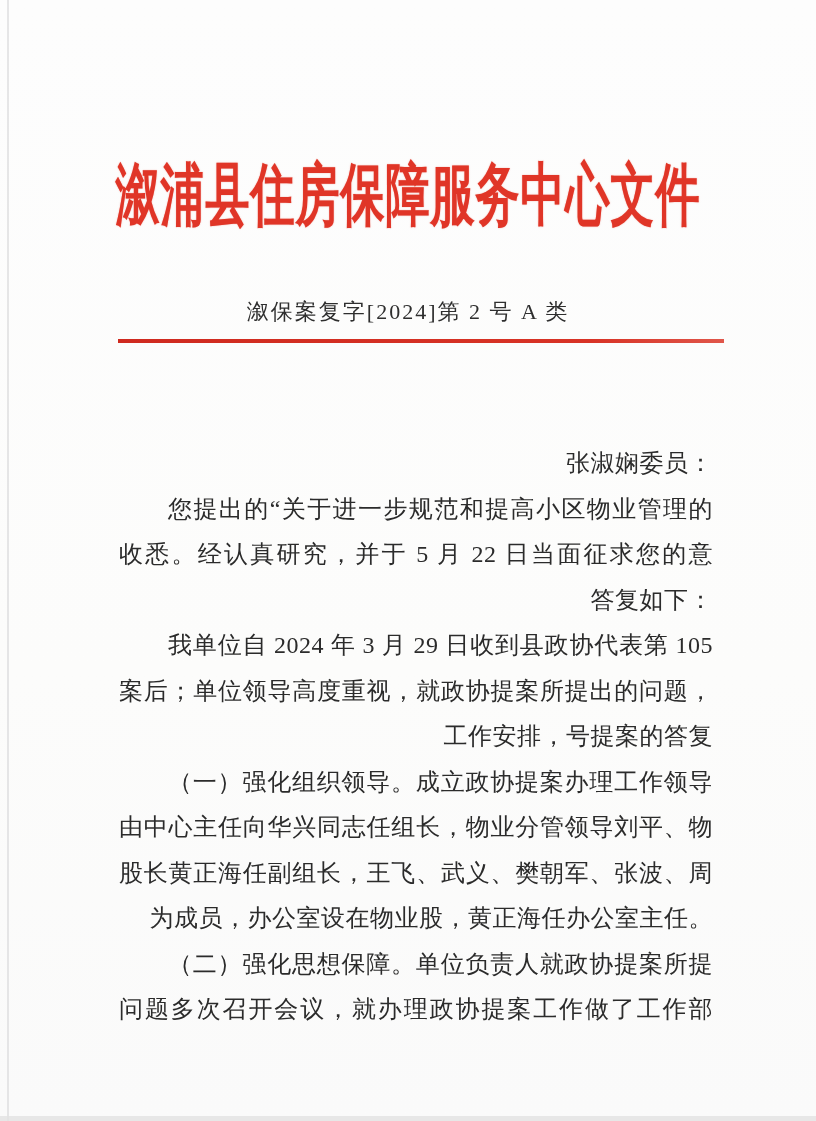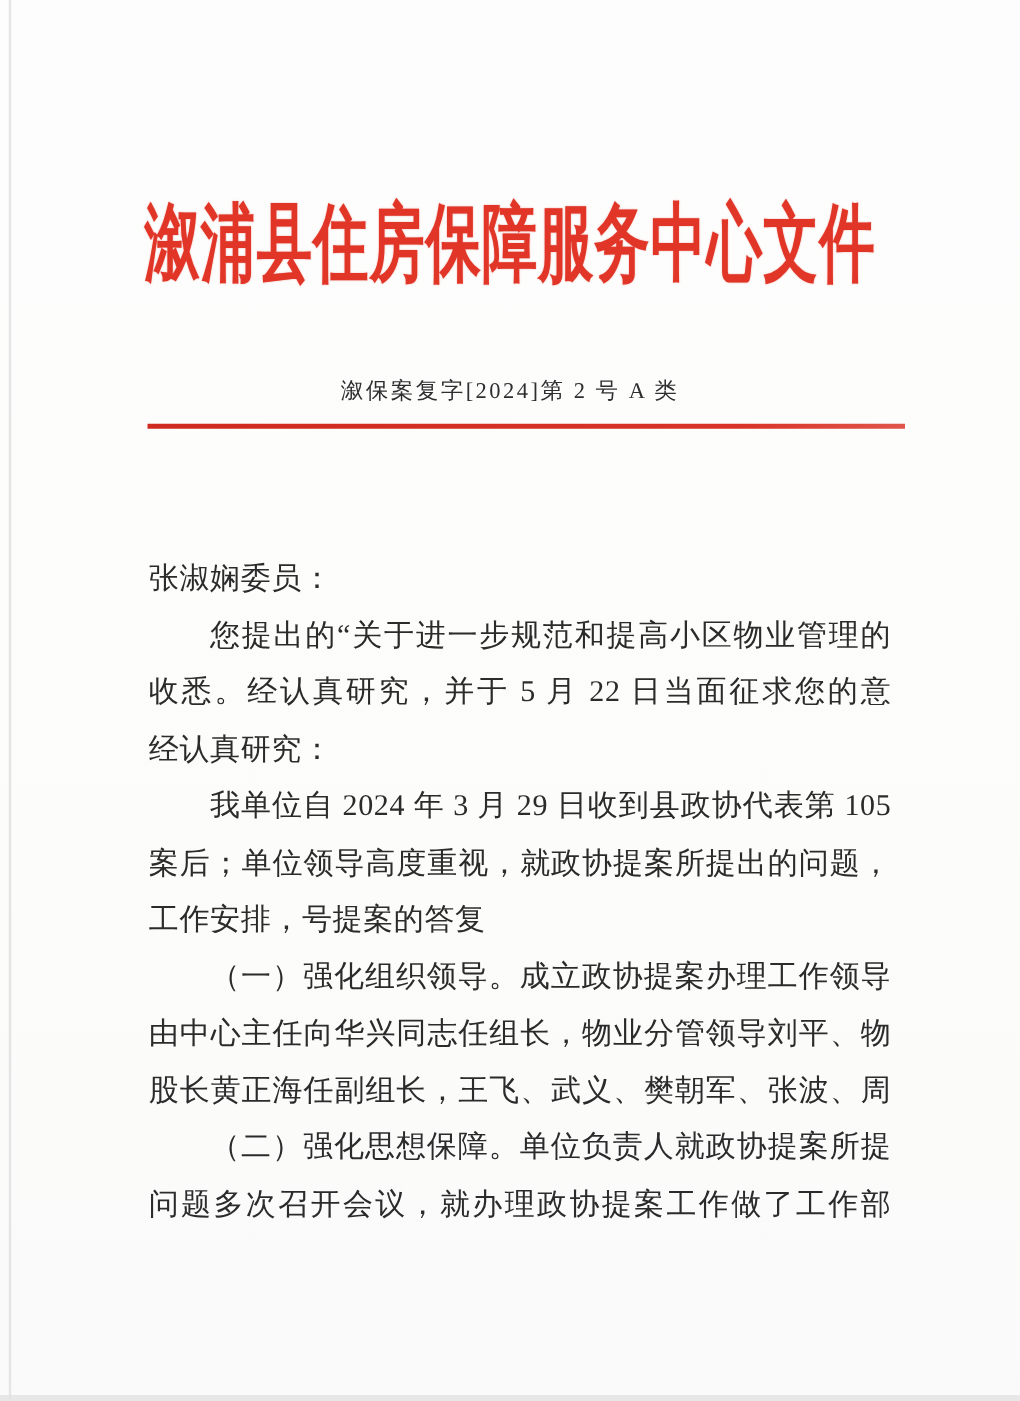--- a/index.html
+++ b/index.html
@@ -49,21 +49,21 @@
     white-space: nowrap;
   }
 
   .doc-number {
     position: absolute;
     left: 0; right: 0;
     top: 296px;
     height: 32px;
     line-height: 32px;
     text-align: center;
-    font-size: 18px;
+    font-size: 22px;
     letter-spacing: 2px;
     color: #2e2e2e;
     white-space: nowrap;
   }
 
   .red-rule {
     position: absolute;
     left: 118px;
     top: 339px;
     width: 606px;
@@ -91,20 +91,21 @@
     top: 441px;
     width: 594px;
     color: #2b2b2b;
   }
   .line {
     font-size: 24px;
     height: 45.5px;
     line-height: 45.5px;
     letter-spacing: 0.5px;
     white-space: nowrap;
+    text-align: right;
   }
   .line.fill {
     white-space: normal;
     text-align: justify;
     text-align-last: justify;
     text-justify: inter-character;
     overflow: hidden;
   }
   .line.indent { padding-left: 49px; }
   .line.heading {
@@ -125,25 +126,26 @@
 
   <div class="doc-number">溆保案复字[2024]第 2 号 A 类</div>
 
   <div class="red-rule"></div>
 
 
   <div class="doc-body">
     <div class="line">张淑娴委员：</div>
     <div class="line indent fill">您提出的“关于进一步规范和提高小区物业管理的提案”</div>
     <div class="line fill">收悉。经认真研究，并于 5 月 22 日当面征求您的意见，现</div>
-    <div class="line">经认真研究：</div>
+    <div class="line">答复如下：</div>
     <div class="line indent fill">我单位自 2024 年 3 月 29 日收到县政协代表第 105 号提</div>
     <div class="line fill">案后；单位领导高度重视，就政协提案所提出的问题，做出</div>
     <div class="line">工作安排，号提案的答复</div>
     <div class="line indent fill">（一）强化组织领导。成立政协提案办理工作领导小组，</div>
     <div class="line fill">由中心主任向华兴同志任组长，物业分管领导刘平、物业股</div>
     <div class="line fill">股长黄正海任副组长，王飞、武义、樊朝军、张波、周光海</div>
+    <div class="line">为成员，办公室设在物业股，黄正海任办公室主任。</div>
     <div class="line indent fill">（二）强化思想保障。单位负责人就政协提案所提出的</div>
     <div class="line fill">问题多次召开会议，就办理政协提案工作做了工作部署，并</div>
   </div>
 
   <div class="scan-edge-bottom"></div>
 </div>
 
 </body></html>

